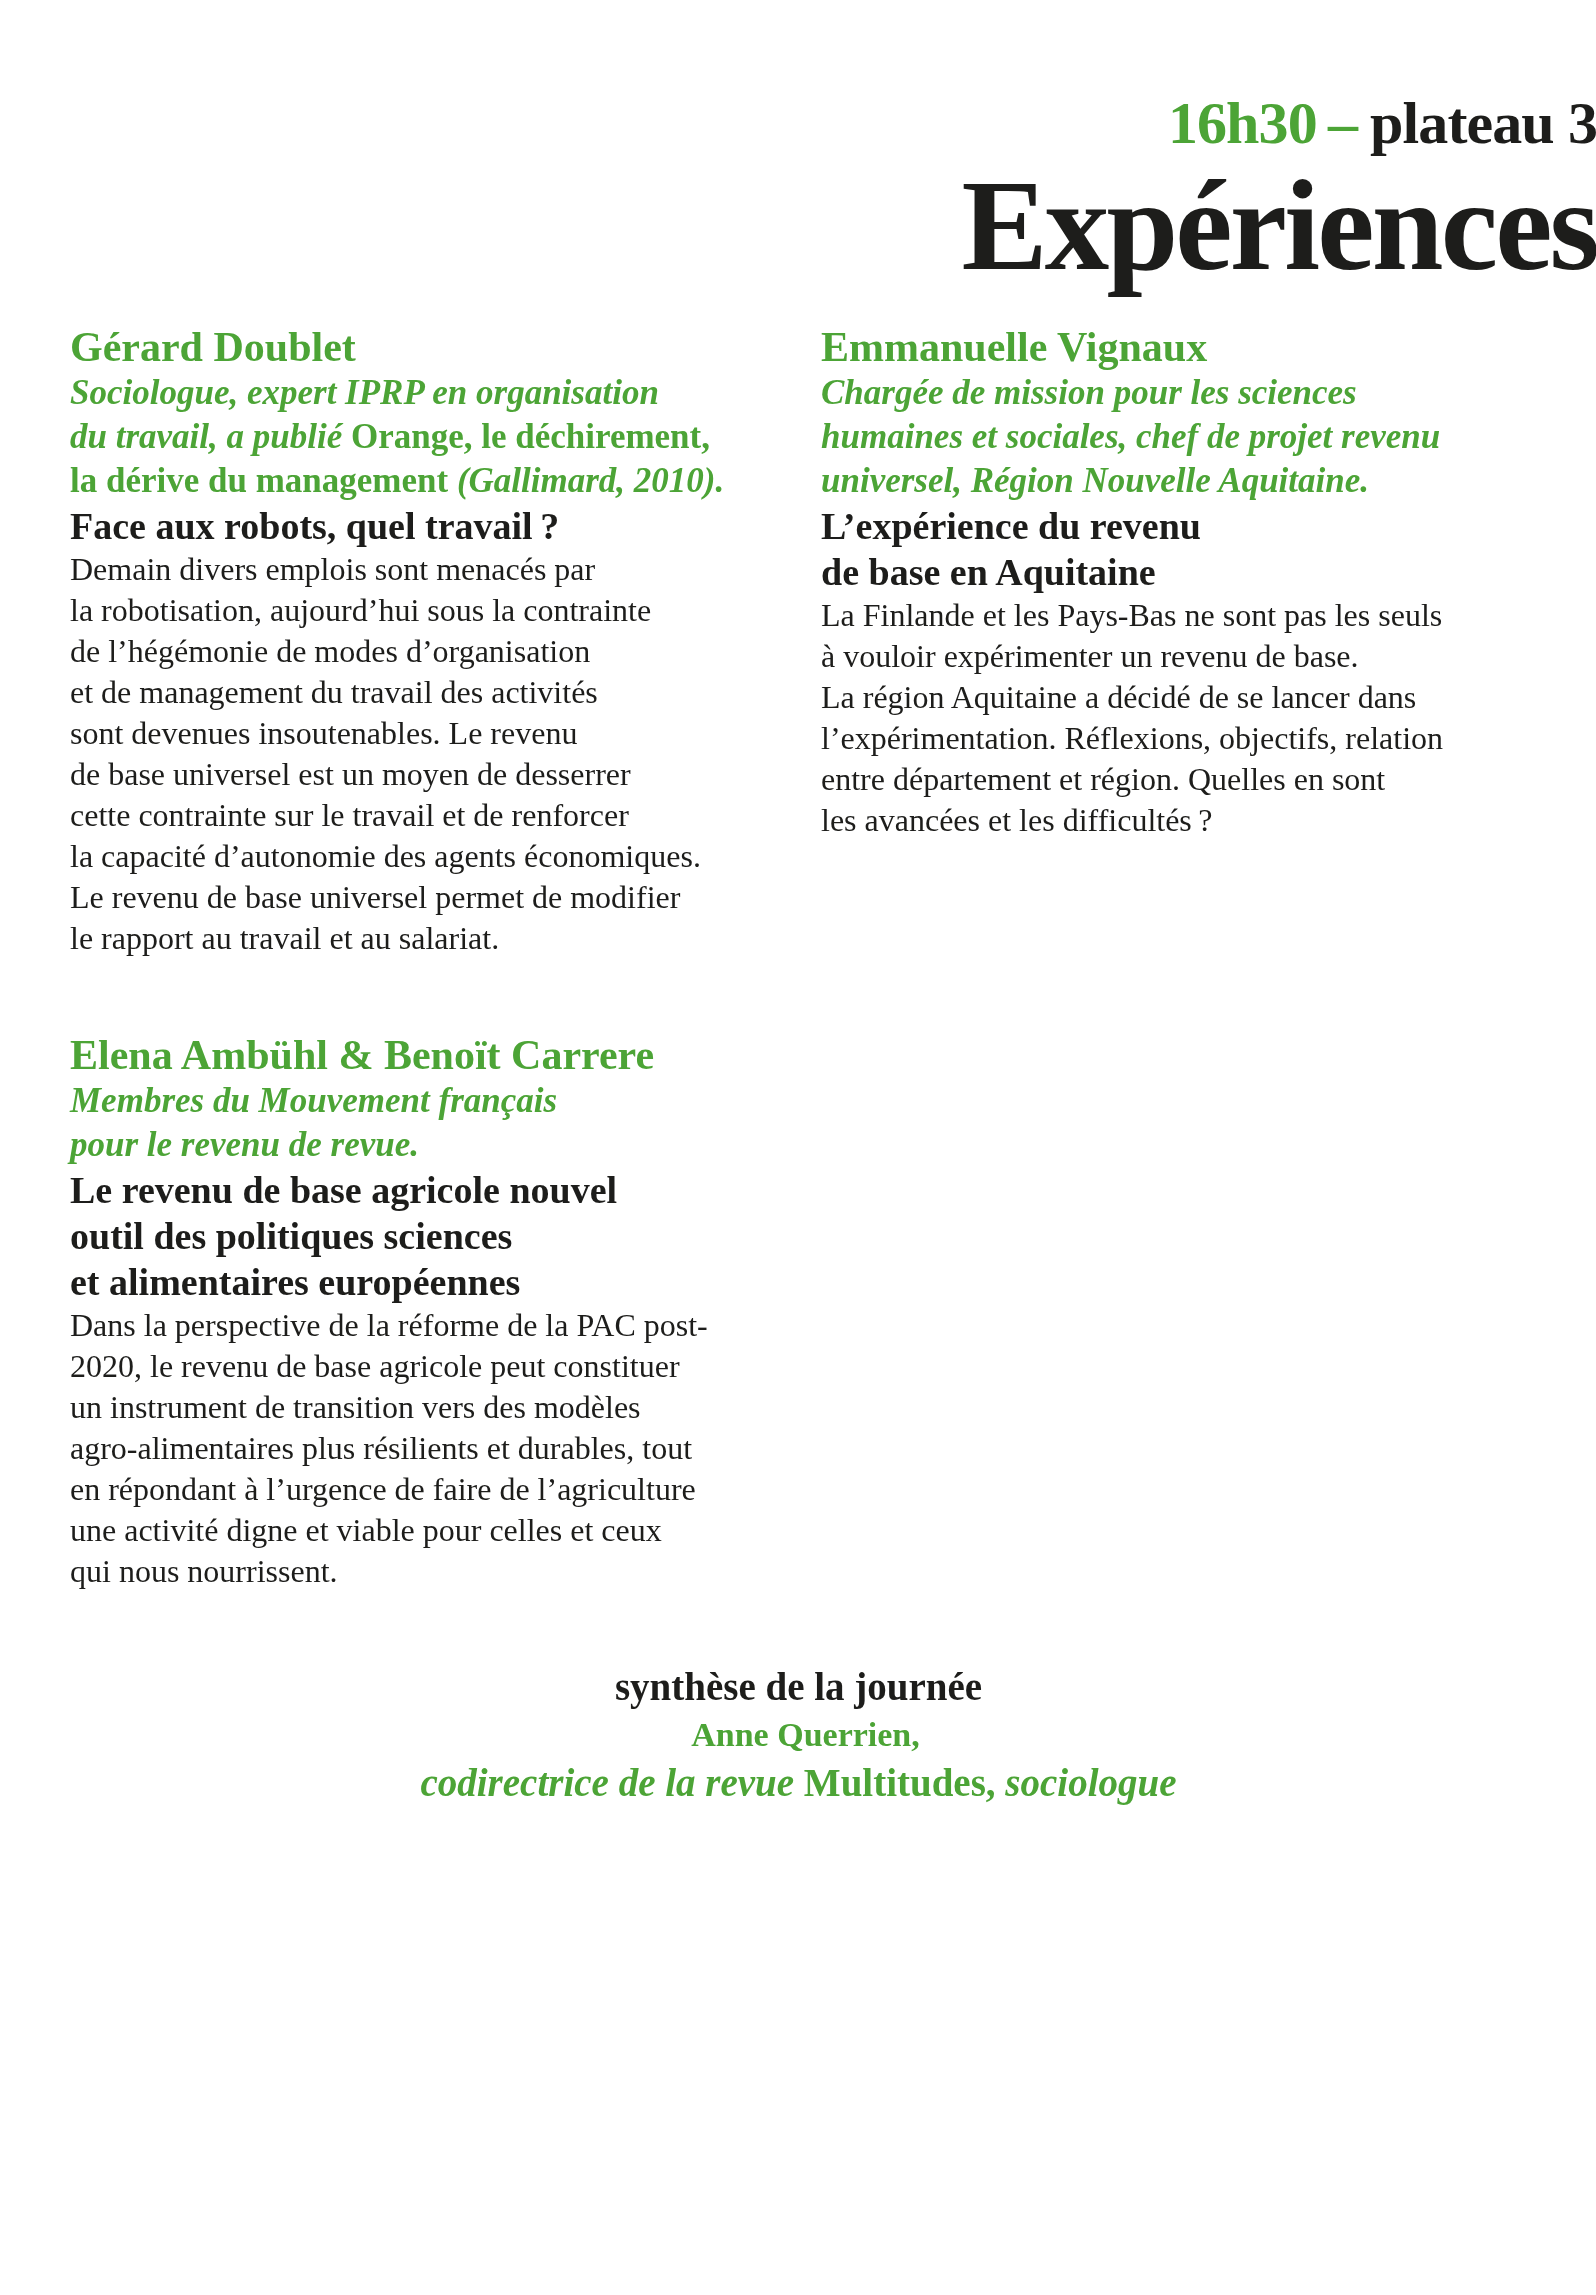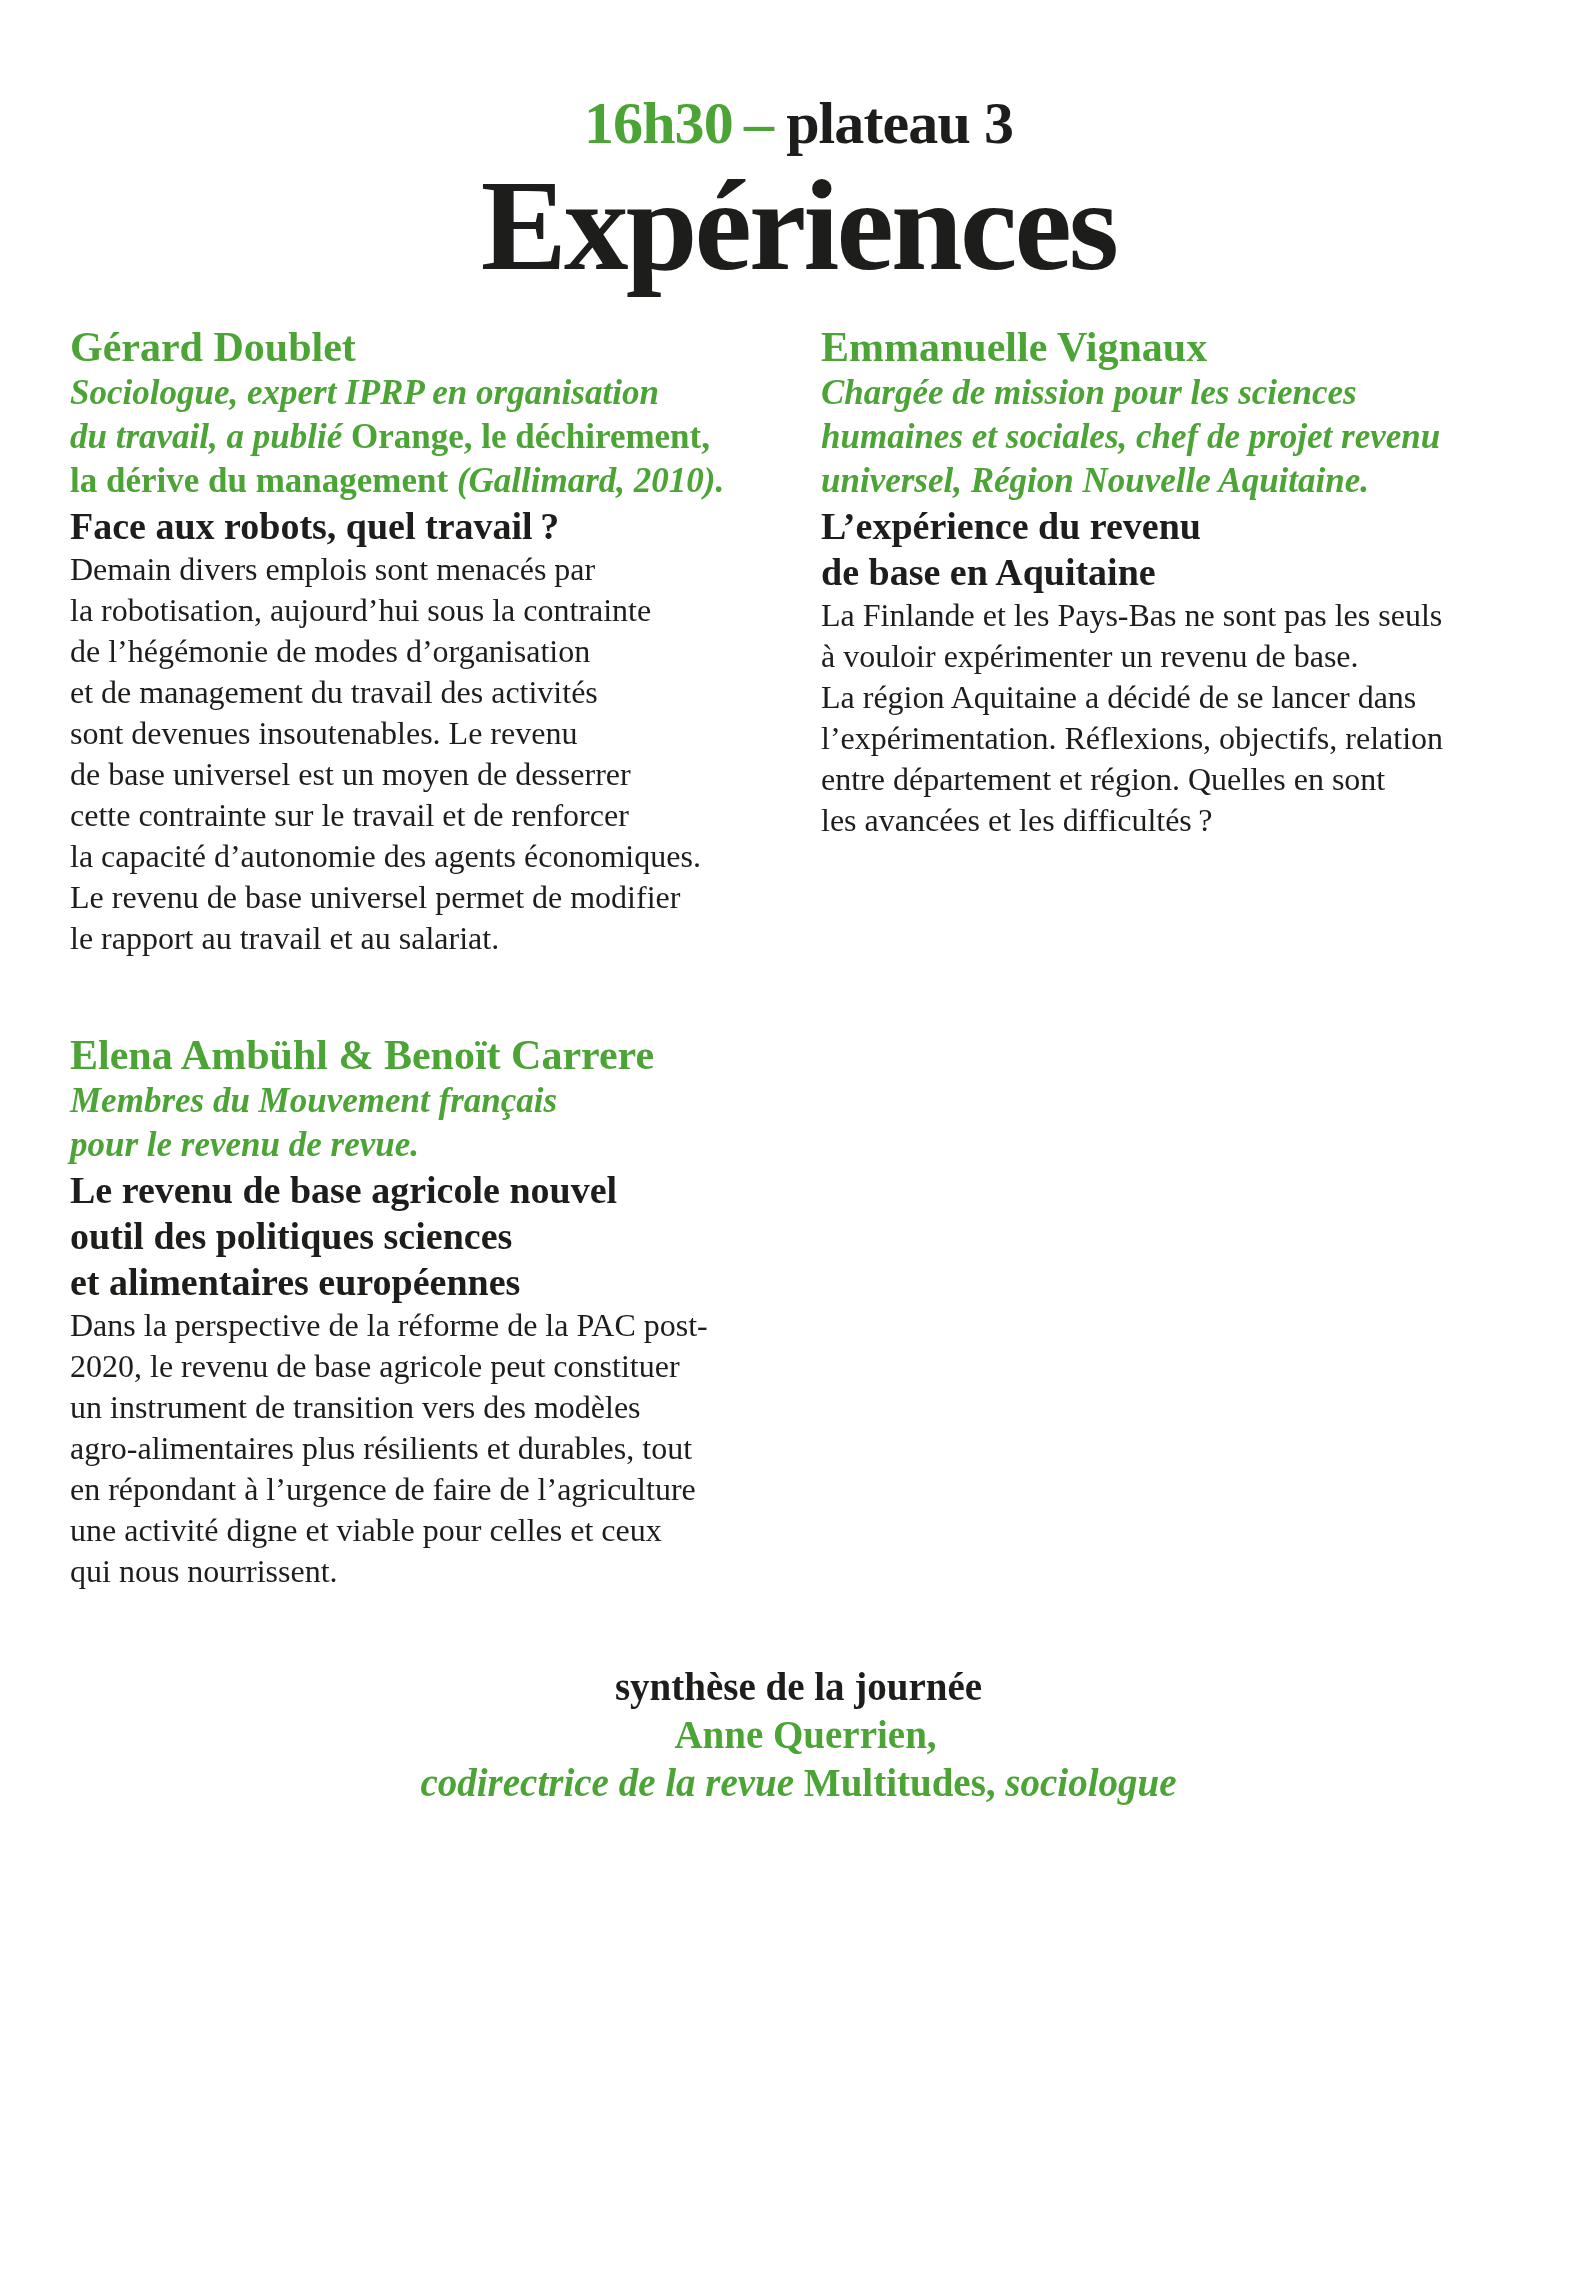--- a/index.html
+++ b/index.html
@@ -11,21 +11,21 @@
   .page {
     position: relative;
     width: 1597px;
     height: 2295px;
     background: var(--bg, #ffffff);
     font-family: "Liberation Serif", "DejaVu Serif", serif;
     color: var(--ink, #1d1d1b);
     overflow: hidden;
   }
   
-  header { text-align: center; padding-top: 93px; }
+  header { text-align: right; padding-top: 93px; }
   .h-line1 {
     font-size: 60px;
     font-weight: bold;
     line-height: 1.0;
     letter-spacing: -0.9px;
     color: var(--ink, #1d1d1b);
   }
   .h-line1 .green { color: var(--green, #4CA436); }
   .h-dash { margin: 0 13px 0 11.2px; }
   h1.session-title {
@@ -83,21 +83,21 @@
     font-weight: normal;
     color: var(--ink, #1d1d1b);
   }
   
   .synthesis {
     margin-top: 71px;
     text-align: center;
     line-height: 48px;
   }
   .syn-label { font-size: 39px; font-weight: bold; color: var(--ink, #1d1d1b); }
-  .syn-name  { font-size: 39px; font-weight: bold; color: var(--green, #4CA436); margin-left: 14px; }
+  .syn-name  { font-size: 34px; font-weight: bold; color: var(--green, #4CA436); margin-left: 14px; }
   .syn-role  { font-size: 39px; font-weight: bold; color: var(--green, #4CA436); }
   
   .line  { white-space: nowrap; }
   .run-i { font-style: italic; }
   .run-r { font-style: normal; }
 </style>
 </head>
 <body>
 
 <div class="page" style="--green: #4CA436; --ink: #1D1D1B; --bg: #FFFFFF;">

